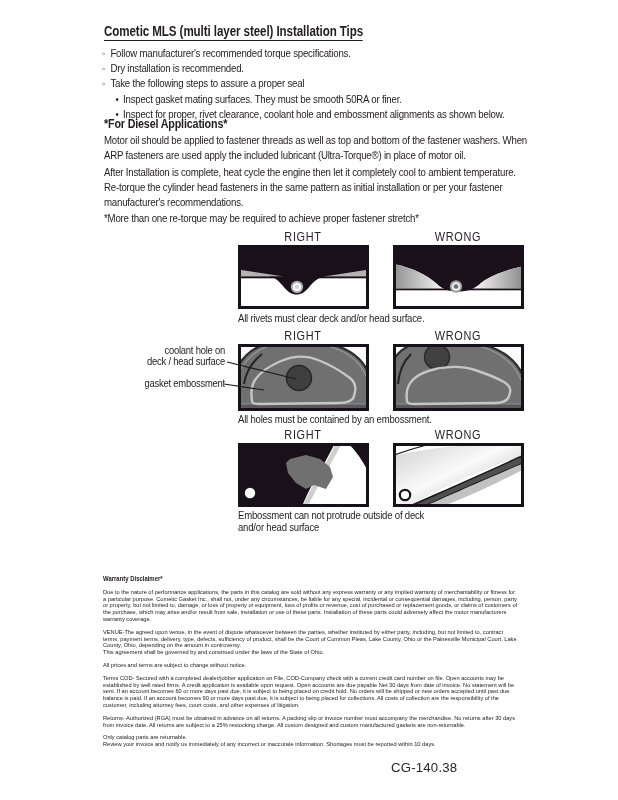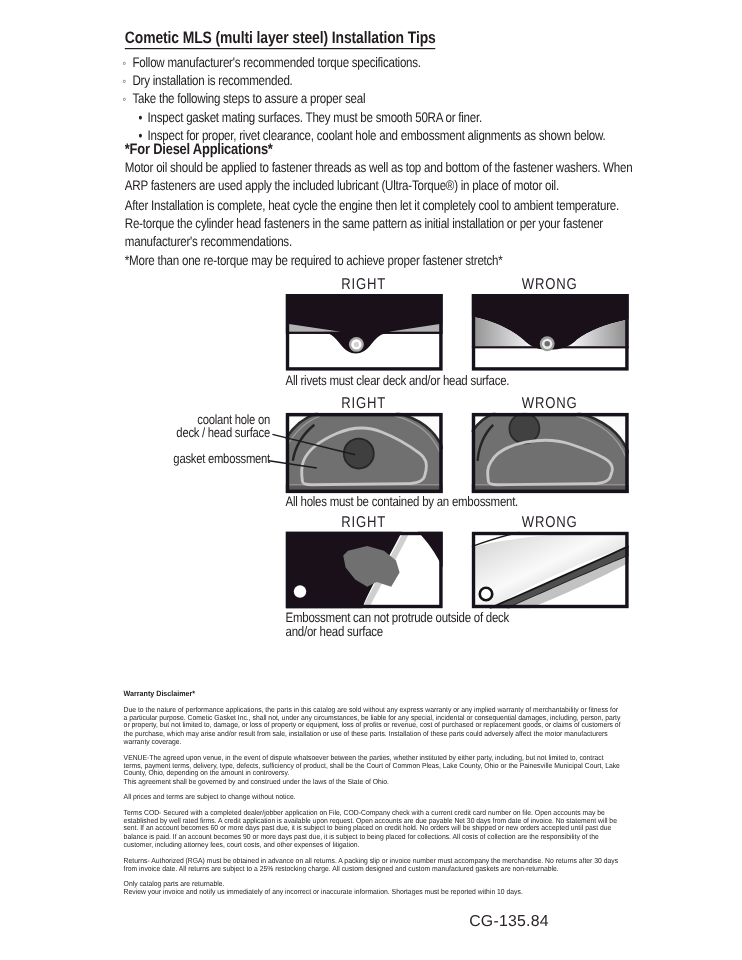--- a/index.html
+++ b/index.html
@@ -197,13 +197,13 @@
   <p class="gap">Due to the nature of performance applications, the parts in this catalog are sold without any express warranty or any implied warranty of merchantability or fitness for a particular purpose.  Cometic Gasket Inc., shall not, under any circumstances, be liable for any special, incidental or consequential damages, including, person, party or property, but not limited to, damage, or loss of property or equipment, loss of profits or revenue, cost of purchased or replacement goods, or claims of customers of the purchase, which may arise and/or result from sale, installation or use of these parts.  Installation of these parts could adversely affect the motor manufacturers warranty coverage.</p>
   <p class="gap">VENUE-The agreed upon venue, in the event of dispute whatsoever between the parties, whether instituted by either party, including, but not limited to, contract terms, payment terms, delivery, type, defects, sufficiency of product, shall be the Court of Common Pleas, Lake County, Ohio or the Painesville Municipal Court, Lake County, Ohio, depending on the amount in controversy.</p>
   <p class="tight">This agreement shall be governed by and construed under the laws of the State of Ohio.</p>
   <p class="gap">All prices and terms are subject to change without notice.</p>
   <p class="gap">Terms COD- Secured with a completed dealer/jobber application on File, COD-Company check with a current credit card number on file.  Open accounts may be established by well rated firms.  A credit application is available upon request.  Open accounts are due payable Net 30 days from date of invoice.  No statement will be sent.  If an account becomes 60 or more days past due, it is subject to being placed on credit hold.  No orders will be shipped or new orders accepted until past due balance is paid.  If an account becomes 90 or more days past due, it is subject to being placed for collections.  All costs of collection are the responsibility of the customer, including attorney fees, court costs, and other expenses of litigation.</p>
   <p class="gap">Returns- Authorized (RGA) must be obtained in advance on all returns.  A packing slip or invoice number must accompany the merchandise.  No returns after 30 days from invoice date.  All returns are subject to a 25% restocking charge.  All custom designed and custom manufactured gaskets are non-returnable.</p>
   <p class="gap">Only catalog parts are returnable.</p>
   <p class="tight">Review your invoice and notify us immediately of any incorrect or inaccurate information.  Shortages must be reported within 10 days.</p>
 </div>
 
-<div class="abs footer">CG-135.84</div>
+<div class="abs footer">CG-140.38</div>
 
 </body></html>

